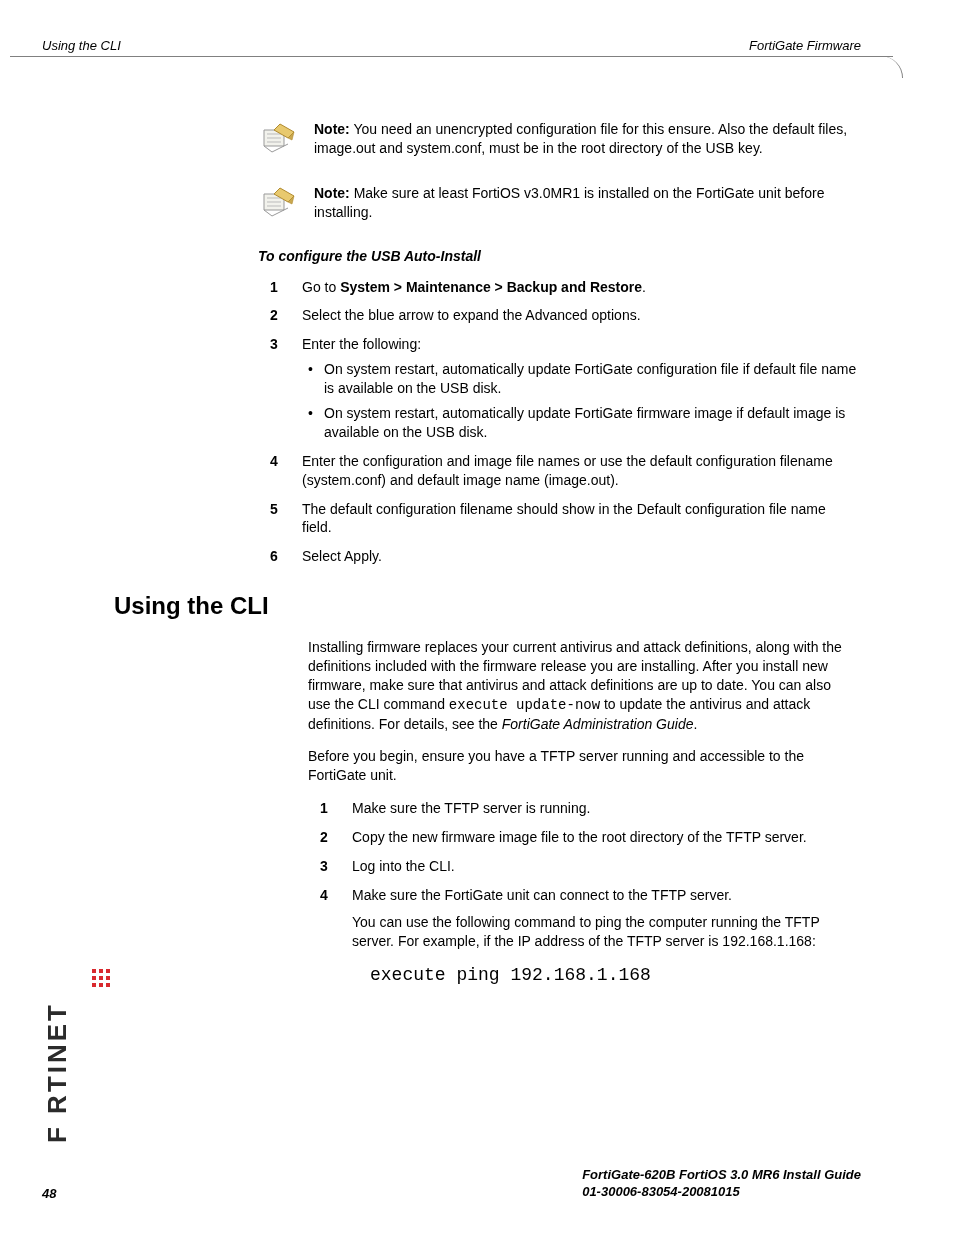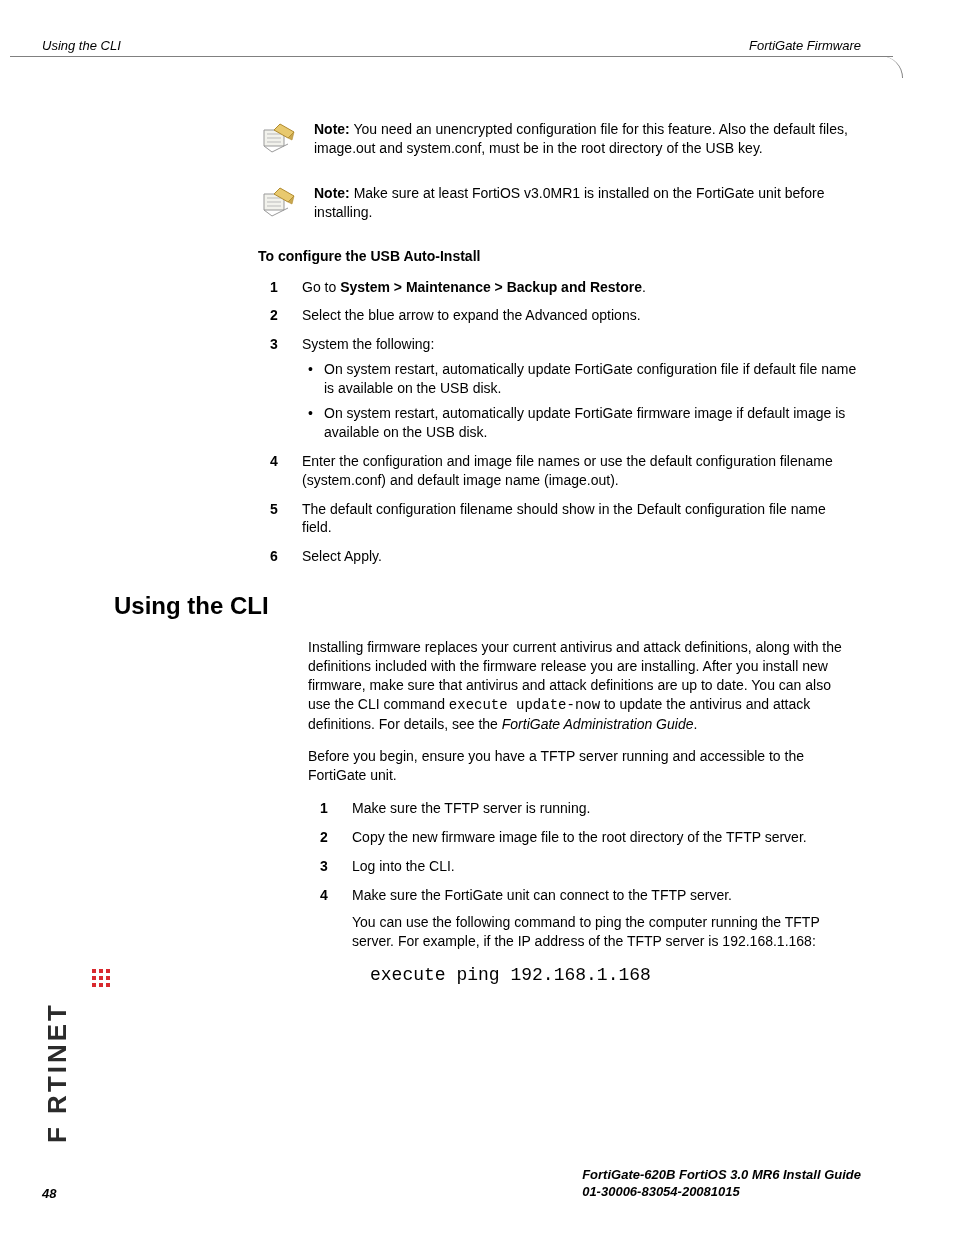--- a/index.html
+++ b/index.html
@@ -6,21 +6,21 @@
   html, body { width: 954px; height: 1235px; background: #fff; font-family: Arial, Helvetica, sans-serif; color: #000; }
   .page { position: relative; width: 903px; height: 1235px; }
   .header-row { position: absolute; top: 38px; left: 42px; right: 42px; display: flex; justify-content: space-between; font-style: italic; font-size: 13px; }
   .header-rule { position: absolute; top: 56px; left: 10px; right: 10px; border-top: 1px solid #808080; }
   .header-curve { position: absolute; top: 56px; right: 0; width: 56px; height: 22px; border-right: 1px solid #808080; border-top-right-radius: 22px; }
   .content { position: absolute; top: 120px; left: 258px; width: 600px; }
   .note-block { display: flex; gap: 14px; margin-bottom: 26px; }
   .note-icon { flex: 0 0 42px; height: 36px; }
   .note-text { font-size: 14px; line-height: 1.35; }
   .note-text b { font-weight: bold; }
-  .proc-heading { font-weight: bold; font-size: 14px; margin: 24px 0 14px 0; }
+  .proc-heading { font-weight: bold; font-size: 14px; margin: 24px 0 14px 0; font-style: italic; }
   ol.steps { list-style: none; counter-reset: step; }
   ol.steps > li { counter-increment: step; position: relative; padding-left: 44px; font-size: 14px; line-height: 1.35; margin-bottom: 10px; }
   ol.steps > li::before { content: counter(step); position: absolute; left: 12px; top: 0; font-weight: bold; font-size: 14px; }
   ol.steps > li b { font-weight: bold; }
   ul.sub { list-style: none; margin-top: 6px; }
   ul.sub > li { position: relative; padding-left: 22px; font-size: 14px; line-height: 1.35; margin-bottom: 6px; }
   ul.sub > li::before { content: "•"; position: absolute; left: 6px; top: 0; }
   .section-heading { position: absolute; left: 114px; font-size: 24px; font-weight: bold; font-family: Arial, Helvetica, sans-serif; }
   .h-cli { top: 592px; }
   .content2 { position: absolute; top: 638px; left: 308px; width: 548px; }
@@ -55,21 +55,21 @@
           <path d="M6 26 L26 26 L26 10 L6 10 Z" fill="#f2f2ec" stroke="#999" stroke-width="1"></path>
           <path d="M6 26 L14 32 L30 24" fill="none" stroke="#999" stroke-width="1"></path>
           <line x1="9" y1="14" x2="23" y2="14" stroke="#bbb" stroke-width="1"></line>
           <line x1="9" y1="18" x2="23" y2="18" stroke="#bbb" stroke-width="1"></line>
           <line x1="9" y1="22" x2="23" y2="22" stroke="#bbb" stroke-width="1"></line>
           <path d="M22 4 L36 12 L30 18 L16 10 Z" fill="#e8c96e" stroke="#b08a2e" stroke-width="1"></path>
           <path d="M30 18 L34 20 L36 12 Z" fill="#c9a84f" stroke="#b08a2e" stroke-width="0.6"></path>
         </svg>
       </div>
       <div class="note-text">
-        <b>Note:</b><span> You need an unencrypted configuration file for this feature. Also the default files, image.out and system.conf, must be in the root directory of the USB key.</span>
+        <b>Note:</b><span> You need an unencrypted configuration file for this ensure. Also the default files, image.out and system.conf, must be in the root directory of the USB key.</span>
       </div>
     </div>
 
     <div class="note-block">
       <div class="note-icon">
         <svg viewBox="0 0 42 36" width="42" height="36">
           <path d="M6 26 L26 26 L26 10 L6 10 Z" fill="#f2f2ec" stroke="#999" stroke-width="1"></path>
           <path d="M6 26 L14 32 L30 24" fill="none" stroke="#999" stroke-width="1"></path>
           <line x1="9" y1="14" x2="23" y2="14" stroke="#bbb" stroke-width="1"></line>
           <line x1="9" y1="18" x2="23" y2="18" stroke="#bbb" stroke-width="1"></line>
@@ -80,21 +80,21 @@
       </div>
       <div class="note-text">
         <b>Note:</b><span> Make sure at least FortiOS v3.0MR1 is installed on the FortiGate unit before installing.</span>
       </div>
     </div>
 
     <div class="proc-heading">To configure the USB Auto-Install</div>
     <ol class="steps">
       <li><span>Go to </span><b>System &gt; Maintenance &gt; Backup and Restore</b><span>.</span></li>
       <li>Select the blue arrow to expand the Advanced options.</li>
-      <li><span>System the following:</span>
+      <li><span>Enter the following:</span>
         <ul class="sub">
           <li>On system restart, automatically update FortiGate configuration file if default file name is available on the USB disk.</li>
           <li>On system restart, automatically update FortiGate firmware image if default image is available on the USB disk.</li>
         </ul>
       </li>
       <li>Enter the configuration and image file names or use the default configuration filename (system.conf) and default image name (image.out).</li>
       <li>The default configuration filename should show in the Default configuration file name field.</li>
       <li>Select Apply.</li>
     </ol>
   </div>

